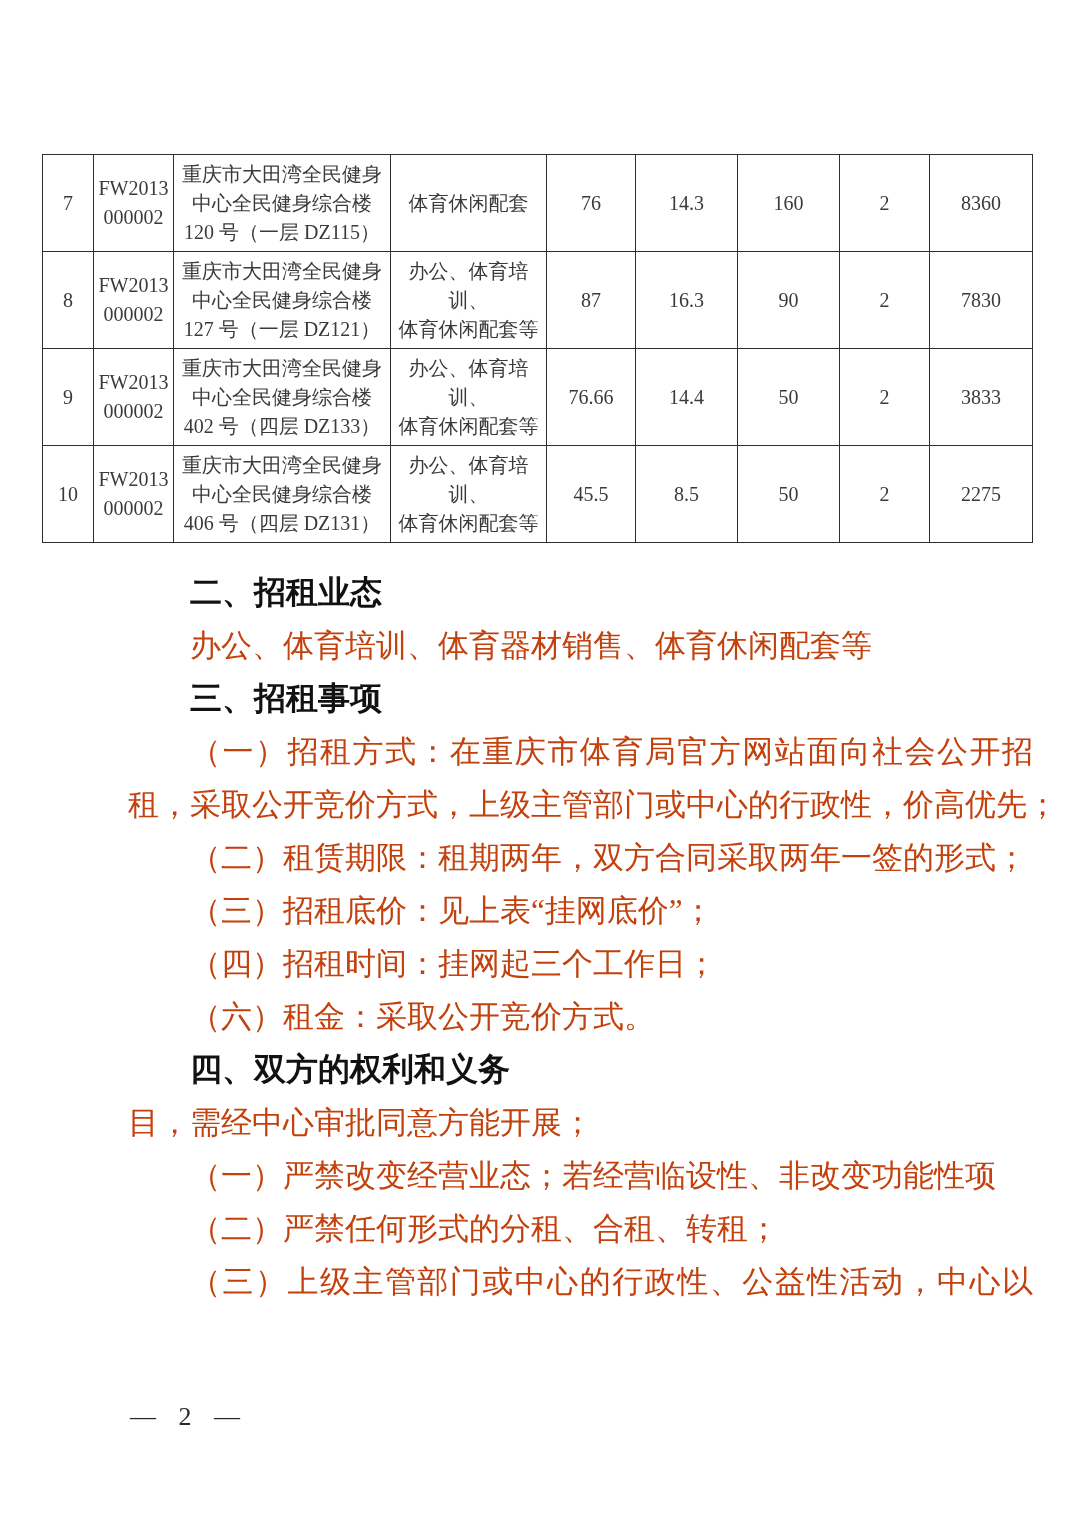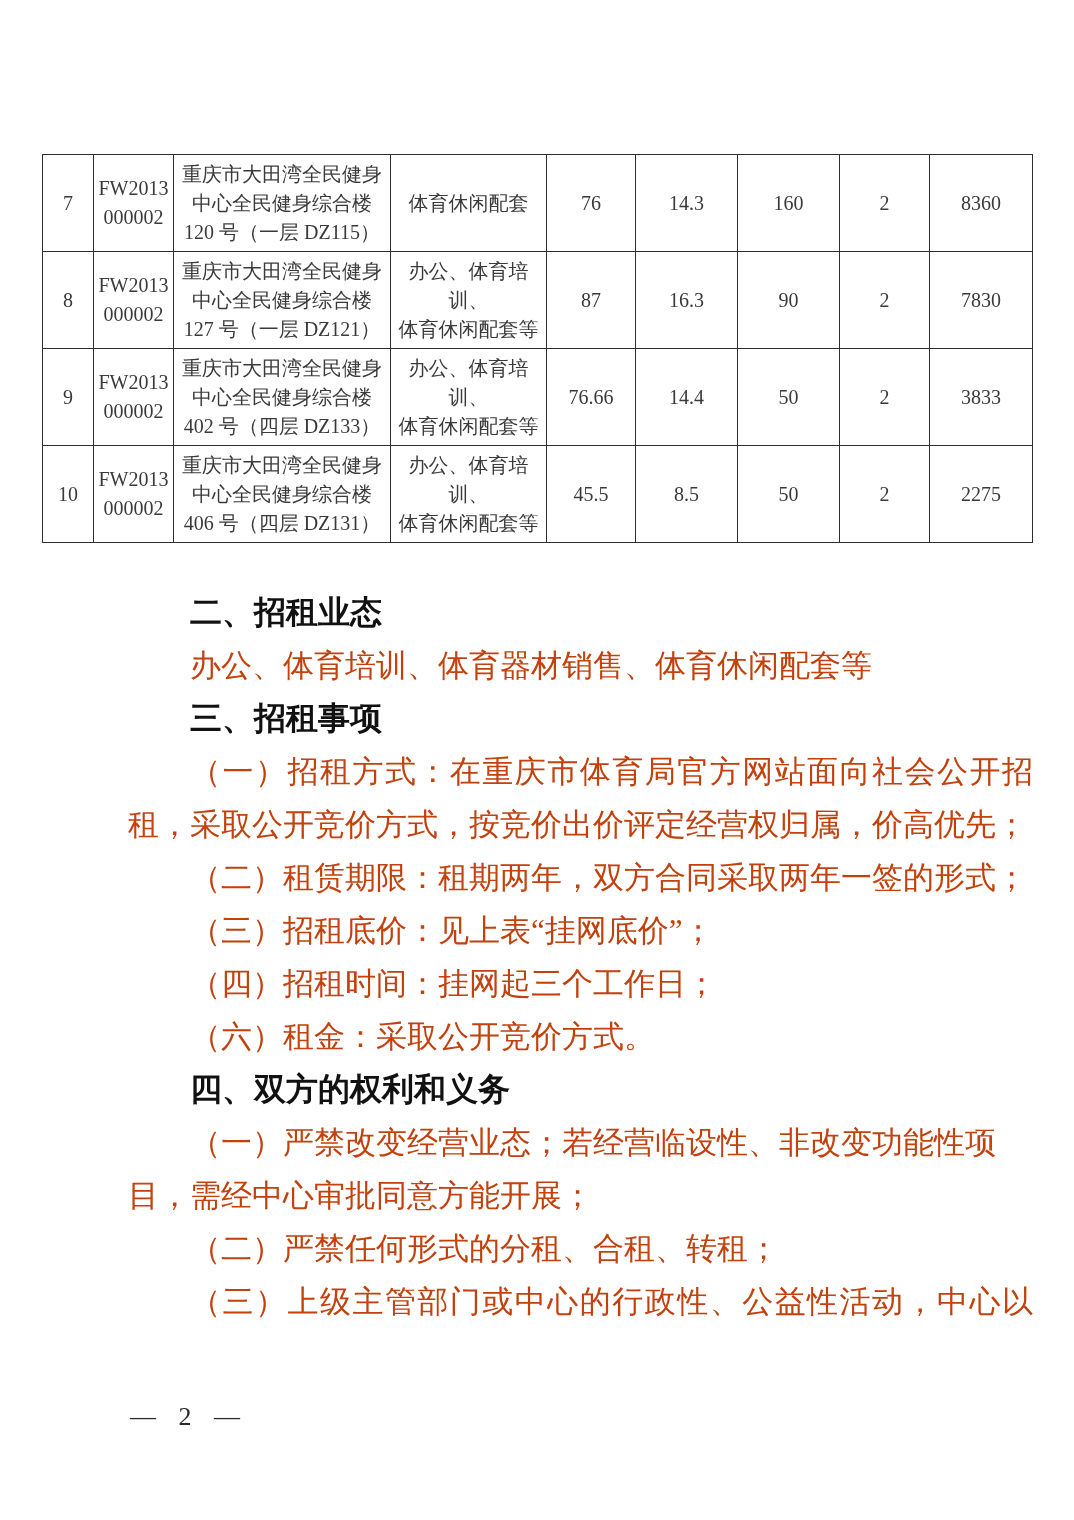--- a/index.html
+++ b/index.html
@@ -28,21 +28,21 @@
     font-size:20px;
     line-height:29px;
     color:#3a3a3a;
     white-space:pre-line;
     padding:0 2px;
     overflow:hidden;
   }
 
   
   .content {
-    position:absolute; left:128px; top:586px;
+    position:absolute; left:128px; top:566px;
     width:905px;
     font-size:31px;
   }
   .line {
     height:53px;
     line-height:53px;
     white-space:nowrap;
     color:#c2410c;
   }
   .line.indent { padding-left:62px; }
@@ -143,27 +143,27 @@
         <td>2275</td>
       </tr>
     </tbody>
   </table>
 
   <div class="content">
     <div class="line heading">二、招租业态</div>
     <div class="line indent">办公、体育培训、体育器材销售、体育休闲配套等</div>
     <div class="line heading">三、招租事项</div>
     <div class="line indent justify">（一）招租方式：在重庆市体育局官方网站面向社会公开招</div>
-    <div class="line">租，采取公开竞价方式，按竞价出价评定经营权归属，价高优先；</div>
+    <div class="line">租，采取公开竞价方式，上级主管部门或中心的行政性，价高优先；</div>
     <div class="line indent">（二）租赁期限：租期两年，双方合同采取两年一签的形式；</div>
     <div class="line indent">（三）招租底价：见上表“挂网底价”；</div>
     <div class="line indent">（四）招租时间：挂网起三个工作日；</div>
     <div class="line indent">（六）租金：采取公开竞价方式。</div>
     <div class="line heading">四、双方的权利和义务</div>
+    <div class="line">目，需经中心审批同意方能开展；</div>
     <div class="line indent">（一）严禁改变经营业态；若经营临设性、非改变功能性项</div>
-    <div class="line">目，需经中心审批同意方能开展；</div>
     <div class="line indent">（二）严禁任何形式的分租、合租、转租；</div>
     <div class="line indent justify">（三）上级主管部门或中心的行政性、公益性活动，中心以</div>
   </div>
 
   <div class="page-number">— 2 —</div>
 
 </div>
 
 </body></html>

